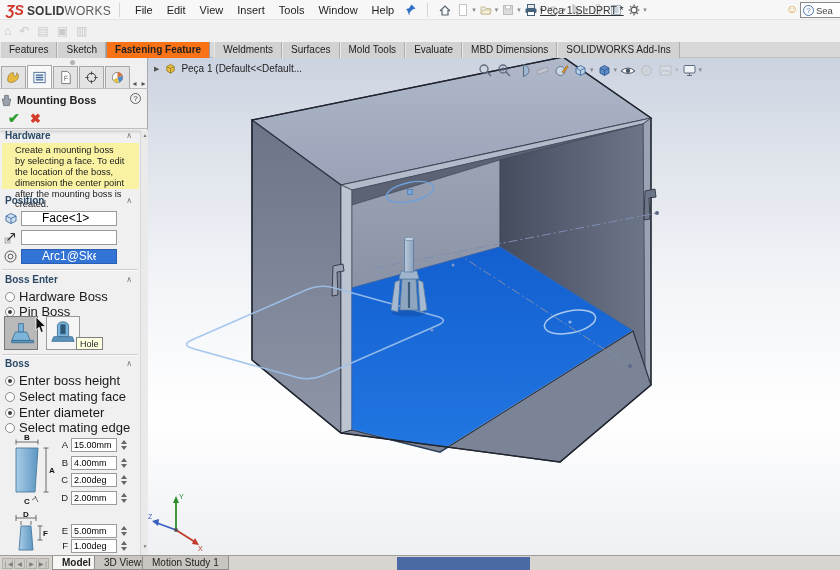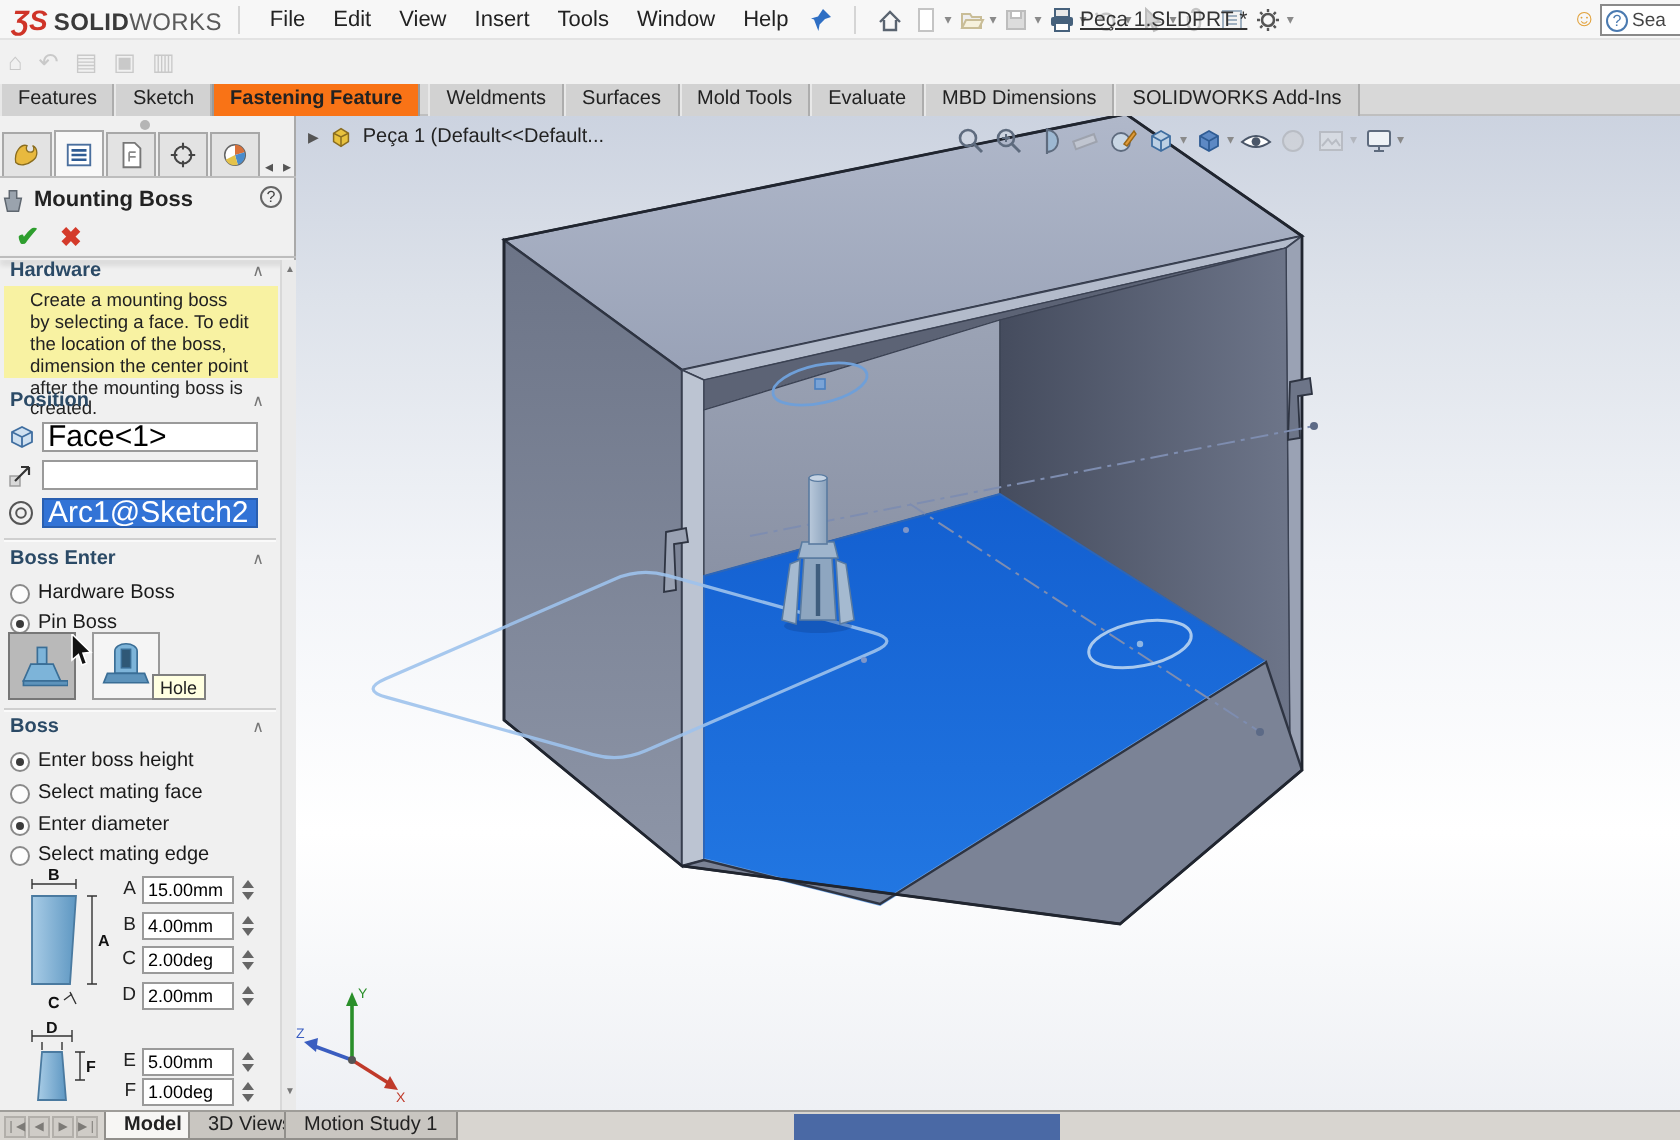--- a/index.html
+++ b/index.html
@@ -50,27 +50,27 @@
   #pm-shadow { position:absolute; left:0; top:70px; width:148px; height:2px; border-top:1px solid #bdbdbd; box-shadow:0 2px 3px rgba(0,0,0,.18); }
 
   .sechdr { position:absolute; left:0; width:140px; height:13px; padding-left:5px; font-size:10px; font-weight:bold; color:#2b4a66; }
   .sechdr::after { content:"∧"; position:absolute; right:8px; top:1px; font-size:8px; font-weight:normal; color:#777; }
   .divider { position:absolute; left:2px; width:136px; border-top:1px solid #cfcfcf; border-bottom:1px solid #fafafa; }
 
   #msg-box { position:absolute; left:2px; top:85px; width:137px; height:46px; background:#f8f2a2; padding:2px 13px; font-size:9.3px; line-height:1.17; color:#222; }
 
   .posrow { position:absolute; left:2px; width:140px; height:16px; display:flex; align-items:center; }
   .posicon { width:16px; height:15px; flex:none; display:flex; align-items:center; justify-content:center; }
-  .posinput { width:108px; height:15px; border:1px solid #9a9a9a; background:#fff; font-size:15px; font-family:"Liberation Sans",sans-serif; padding:0 2px; margin-left:3px; }
+  .posinput { width:96px; height:15px; border:1px solid #9a9a9a; background:#fff; font-size:12px; font-family:"Liberation Sans",sans-serif; padding:0 20px; margin-left:3px; }
   .posinput.selected { background:#3273d6; border-color:#2a5fb0; color:#fff; }
 
   .radiorow { position:absolute; left:5px; height:13px; display:flex; align-items:center; }
   .radio { width:10px; height:10px; border:1px solid #8a8a8a; border-radius:50%; background:#fdfdfd; margin-right:4px; flex:none; position:relative; }
   .radio.checked::after { content:""; position:absolute; left:2px; top:2px; width:4px; height:4px; border-radius:50%; background:#3b3b3b; }
-  .radiolabel { font-size:10px; color:#1a1a1a; white-space:nowrap; }
+  .radiolabel { font-size:13px; color:#1a1a1a; white-space:nowrap; }
 
   .typebtn { position:absolute; width:34px; height:34px; border:1px solid #9a9a9a; background:#f5f5f5; display:flex; align-items:center; justify-content:center; }
   .typebtn.selected { background:#b9b9b9; border-color:#777; }
   #tooltip-hole { position:absolute; left:76px; top:279px; background:#ffffe1; border:1px solid #808080; font-size:9px; padding:0 3px; height:13px; line-height:12px; color:#222; z-index:5; }
 
   .prow { position:absolute; left:58px; height:15px; display:flex; align-items:center; }
   .plabel { width:10px; text-align:right; margin-right:3px; font-size:9.5px; color:#222; }
   .pinput { width:46px; height:14px; border:1px solid #9a9a9a; font-size:9px; font-family:"Liberation Sans",sans-serif; padding:0 2px; background:#fff; }
   .spin { width:10px; height:14px; display:flex; flex-direction:column; align-items:center; justify-content:center; margin-left:2px; }
   .spin .up { width:0; height:0; border-left:3px solid transparent; border-right:3px solid transparent; border-bottom:4px solid #666; margin-bottom:2px; }

